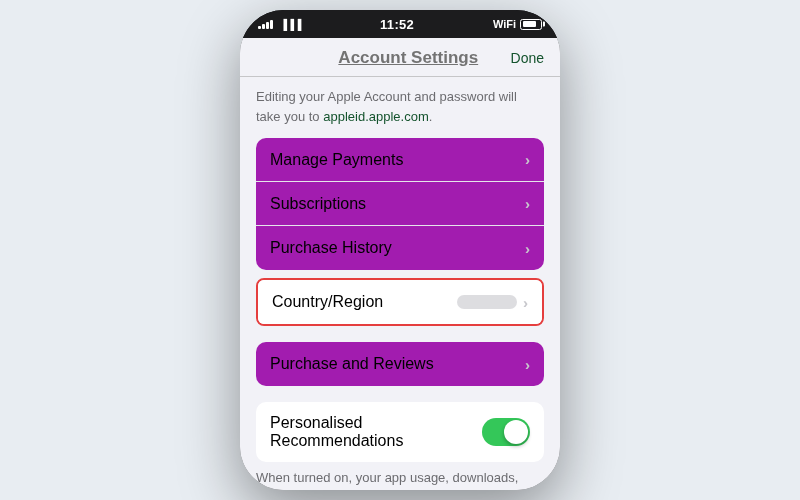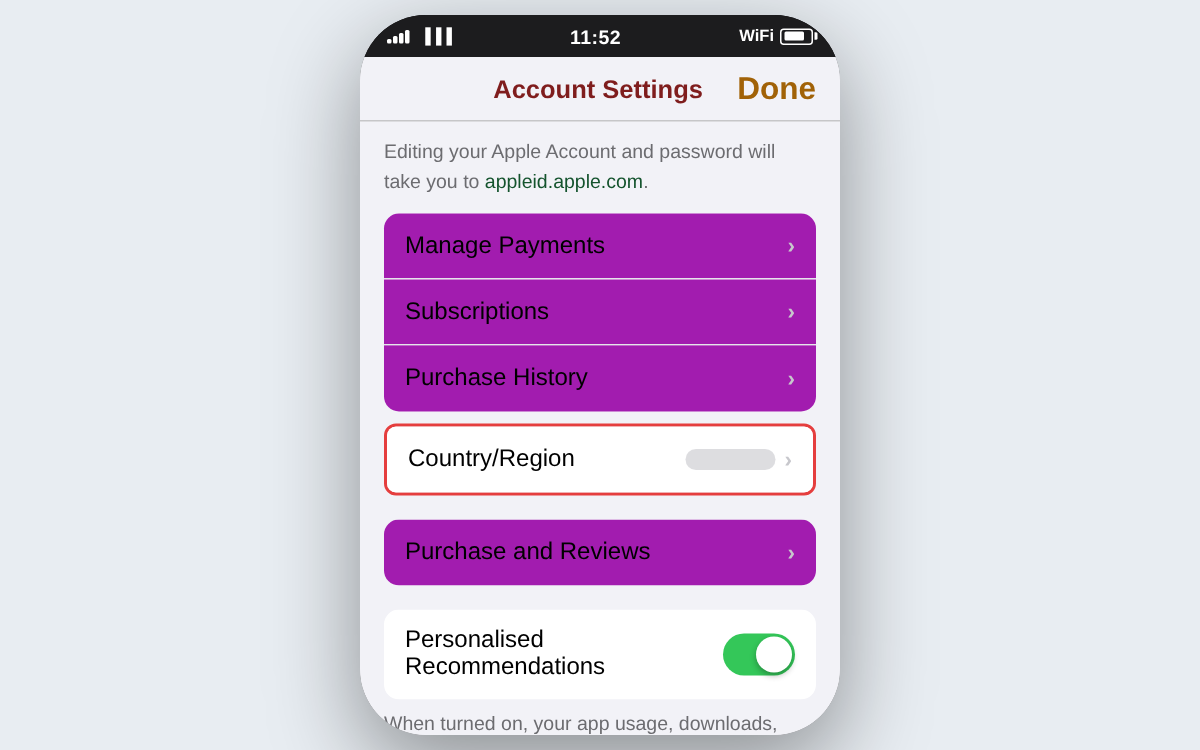--- a/index.html
+++ b/index.html
@@ -112,27 +112,28 @@
       padding: 10px 16px 8px;
       display: flex;
       align-items: center;
       justify-content: space-between;
       border-bottom: 1px solid #c6c6c8;
     }
 
     .nav-bar .nav-title {
       font-size: 17px;
       font-weight: 600;
-      color: #7f1d1d;
+      color: #737373;
+      text-decoration: underline;
     }
 
     .nav-bar .nav-done {
-      font-size: 21px;
-      font-weight: 700;
-      color: #a16207;
+      font-size: 14px;
+      font-weight: 400;
+      color: #14532d;
       cursor: pointer;
     }
 
     .nav-bar .nav-back-space {
       width: 50px;
     }
 
     .content-area {
       flex: 1;
       overflow-y: auto;

